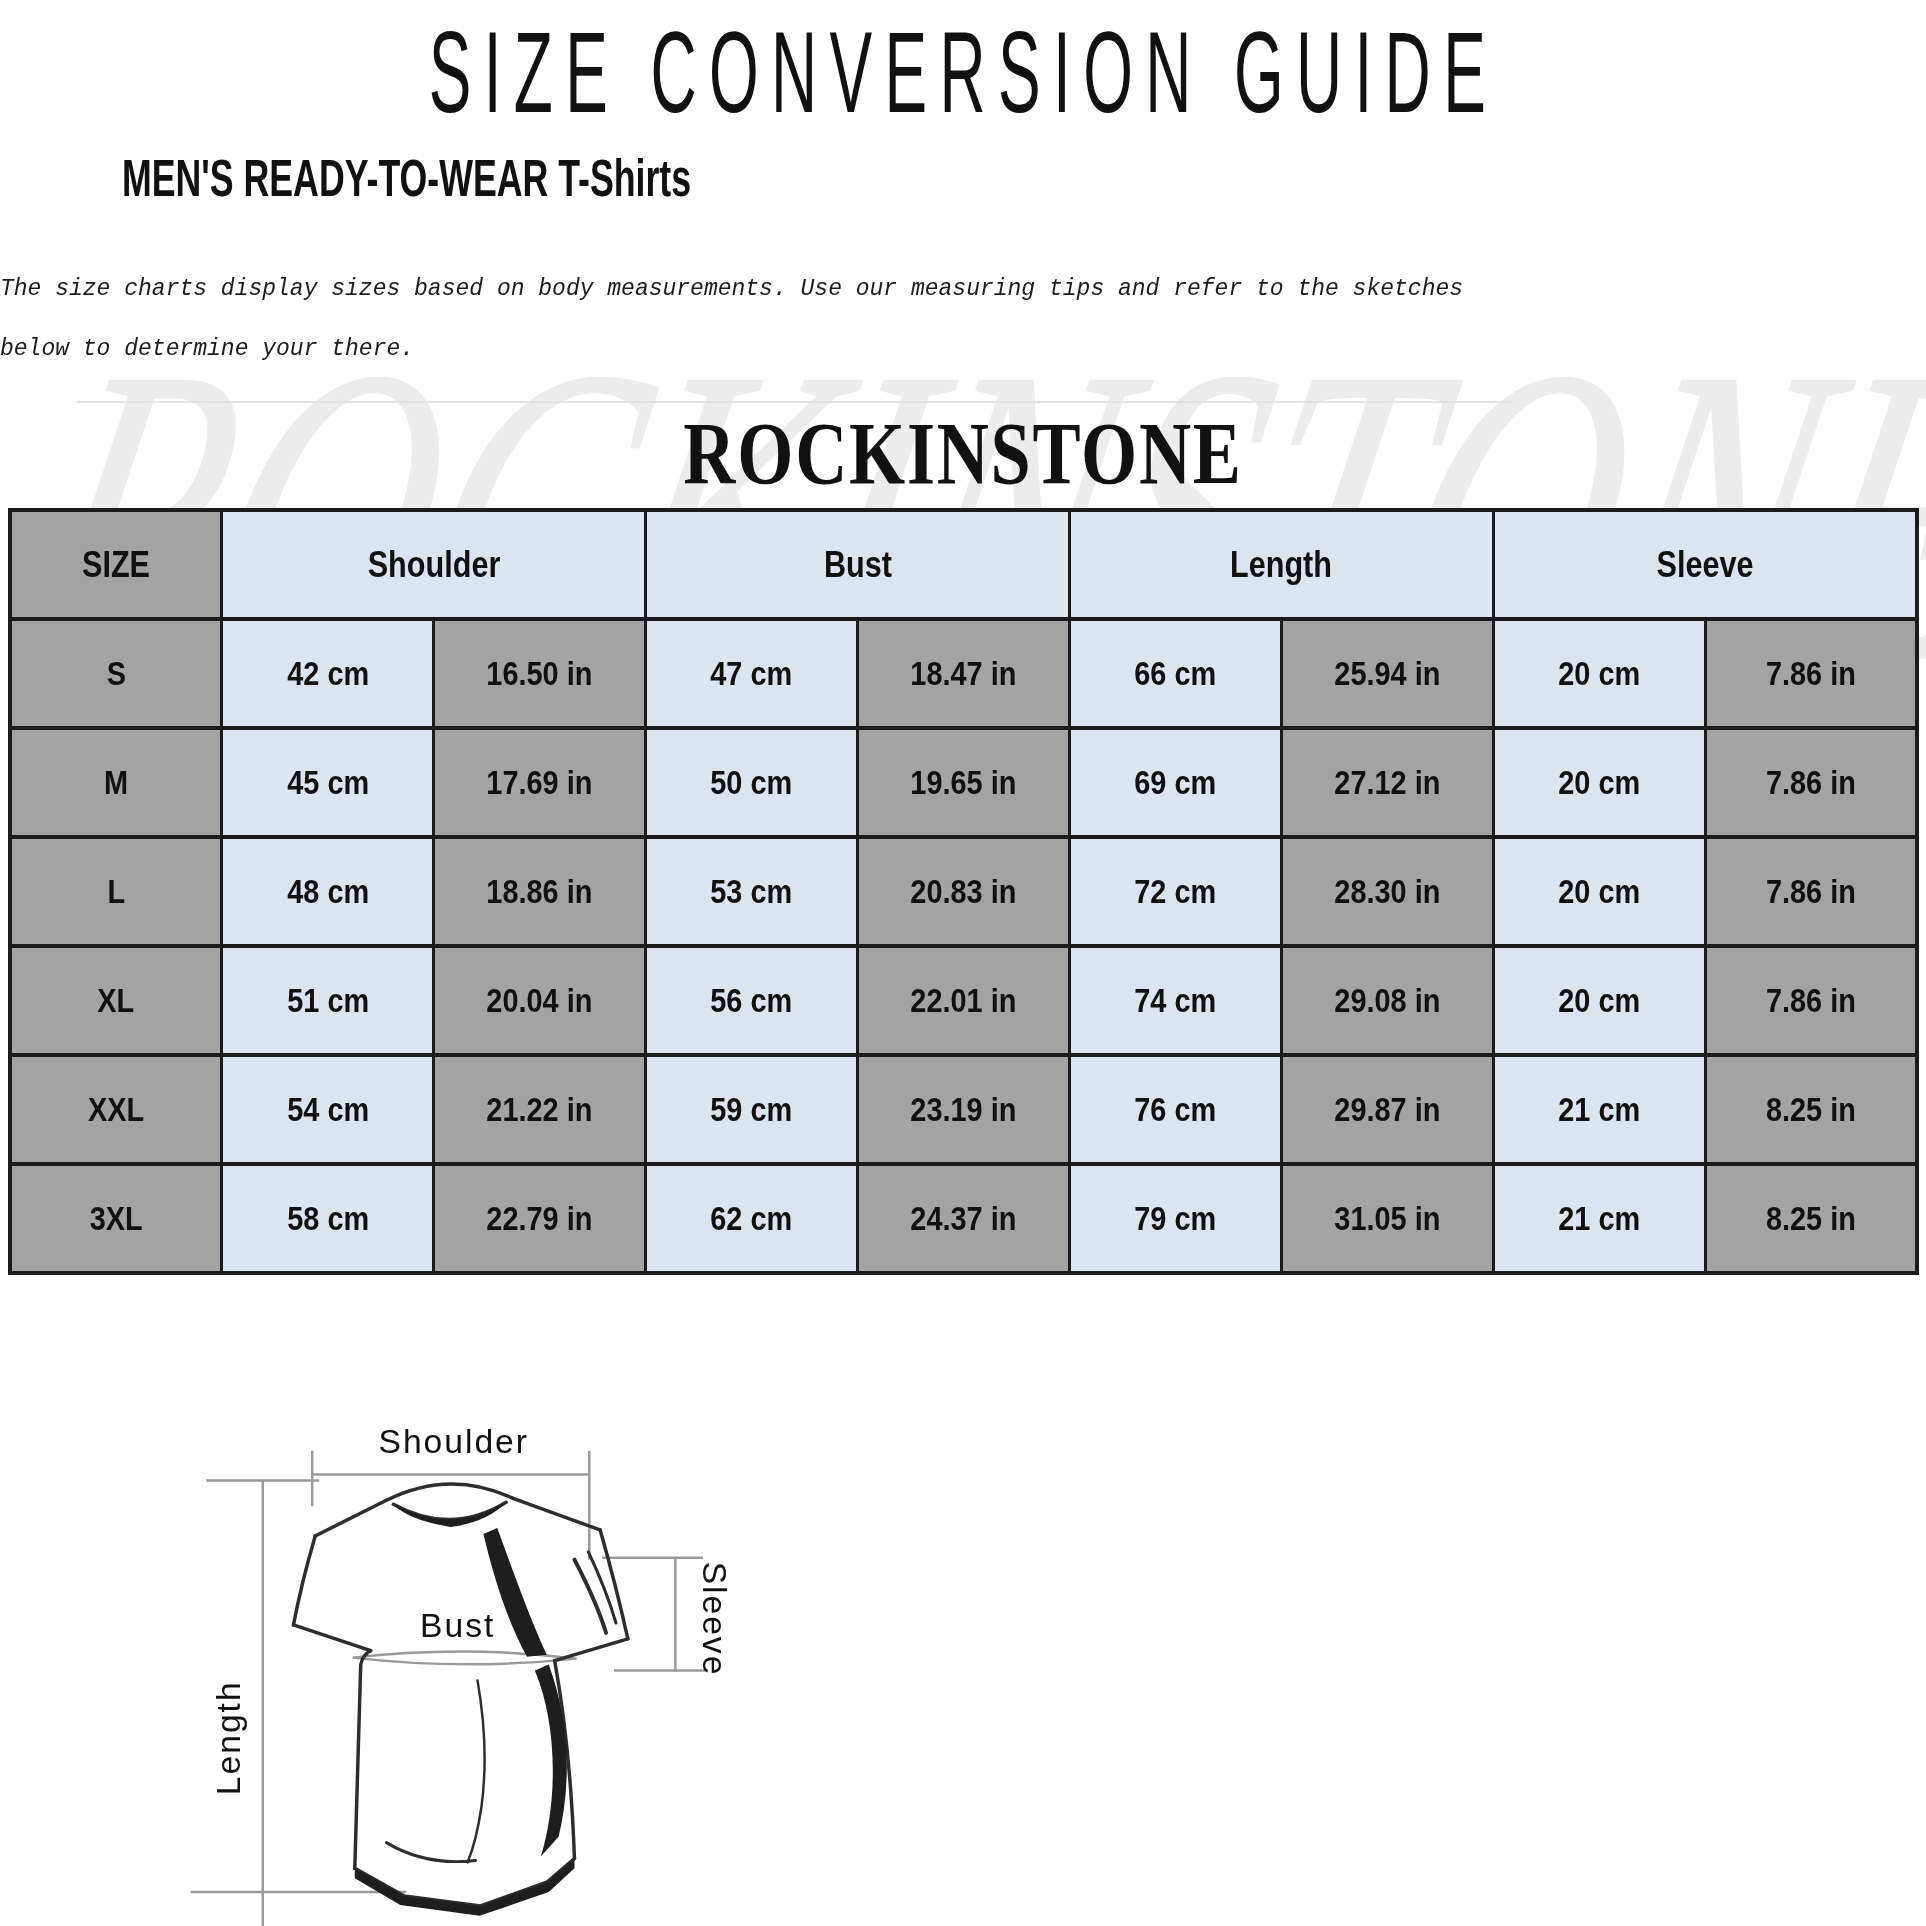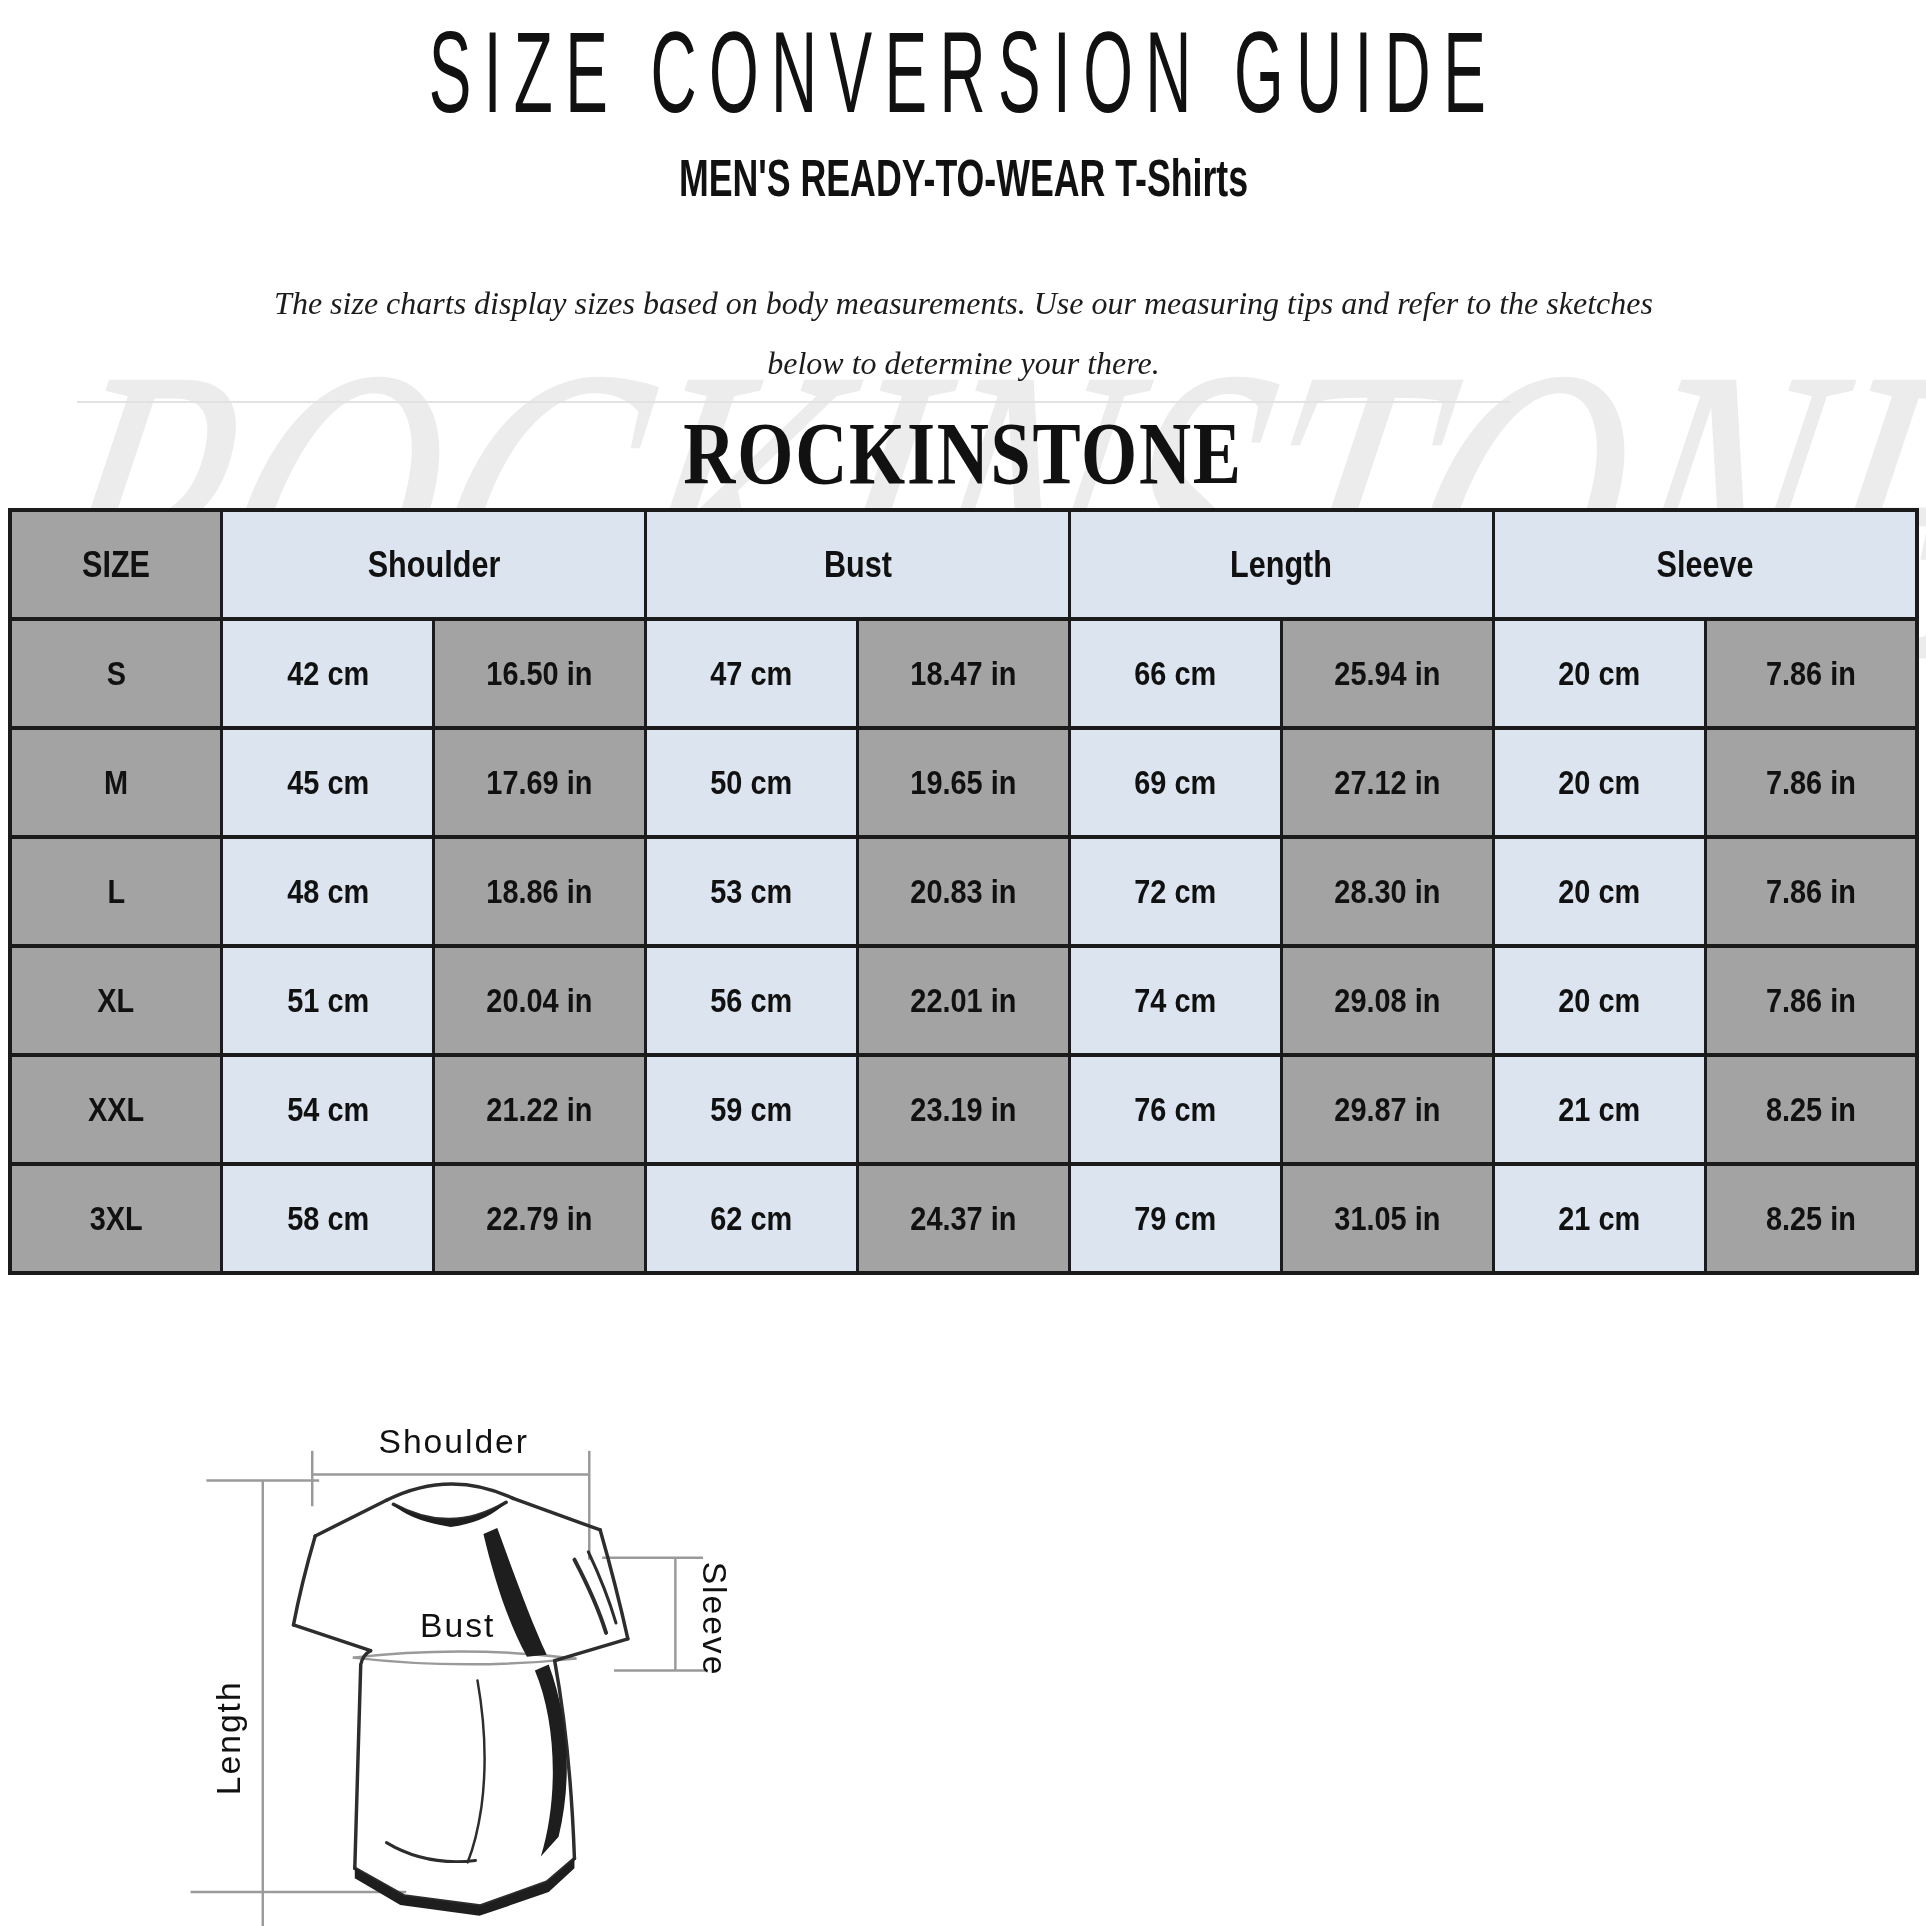--- a/index.html
+++ b/index.html
@@ -8,25 +8,25 @@
 
   
   .wm-svg{position:absolute;top:193px;left:0;z-index:0;}
 
   .hairline{position:absolute;top:401px;left:77px;width:1434px;height:2px;background:#e2e2e2;z-index:1;}
 
   
   .title{position:absolute;top:14px;left:0;right:0;text-align:center;z-index:2;}
   .title span{display:inline-block;white-space:nowrap;font-size:103px;font-weight:400;
               letter-spacing:20px;transform:scale(0.62,1.12);transform-origin:center;}
-  .subtitle{position:absolute;top:149px;left:0;right:0;text-align:center;z-index:2;text-decoration:underline;}
+  .subtitle{position:absolute;top:149px;left:0;right:0;z-index:2;text-decoration:underline;}
   .subtitle span{display:inline-block;white-space:nowrap;font-size:51px;font-weight:700;
                  transform:scale(0.7,1.0);transform-origin:center;}
-  .desc{position:absolute;left:0;right:0;text-align:center;z-index:2;
-        font-family:Liberation Serif, serif;font-style:italic;font-size:32px;color:#1c1c1c;}
+  .desc{position:absolute;left:0;right:0;text-align:left;z-index:2;
+        font-family:Liberation Mono, monospace;font-style:italic;font-size:23px;color:#1c1c1c;}
   .desc.l1{top:253px;}
   .desc.l2{top:313px;}
   .brand{position:absolute;top:404px;left:0;right:0;text-align:center;z-index:2;}
   .brand span{display:inline-block;white-space:nowrap;font-family:"Liberation Serif",serif;
               font-size:85px;font-weight:700;letter-spacing:2px;transform:scale(0.85,1.05);}
 
   
   table.size-table{position:absolute;left:8px;top:508px;width:1911px;z-index:2;
                    border-collapse:collapse;table-layout:fixed;background:#a3a3a3;
                    border:4px solid #1b1b1b;}

